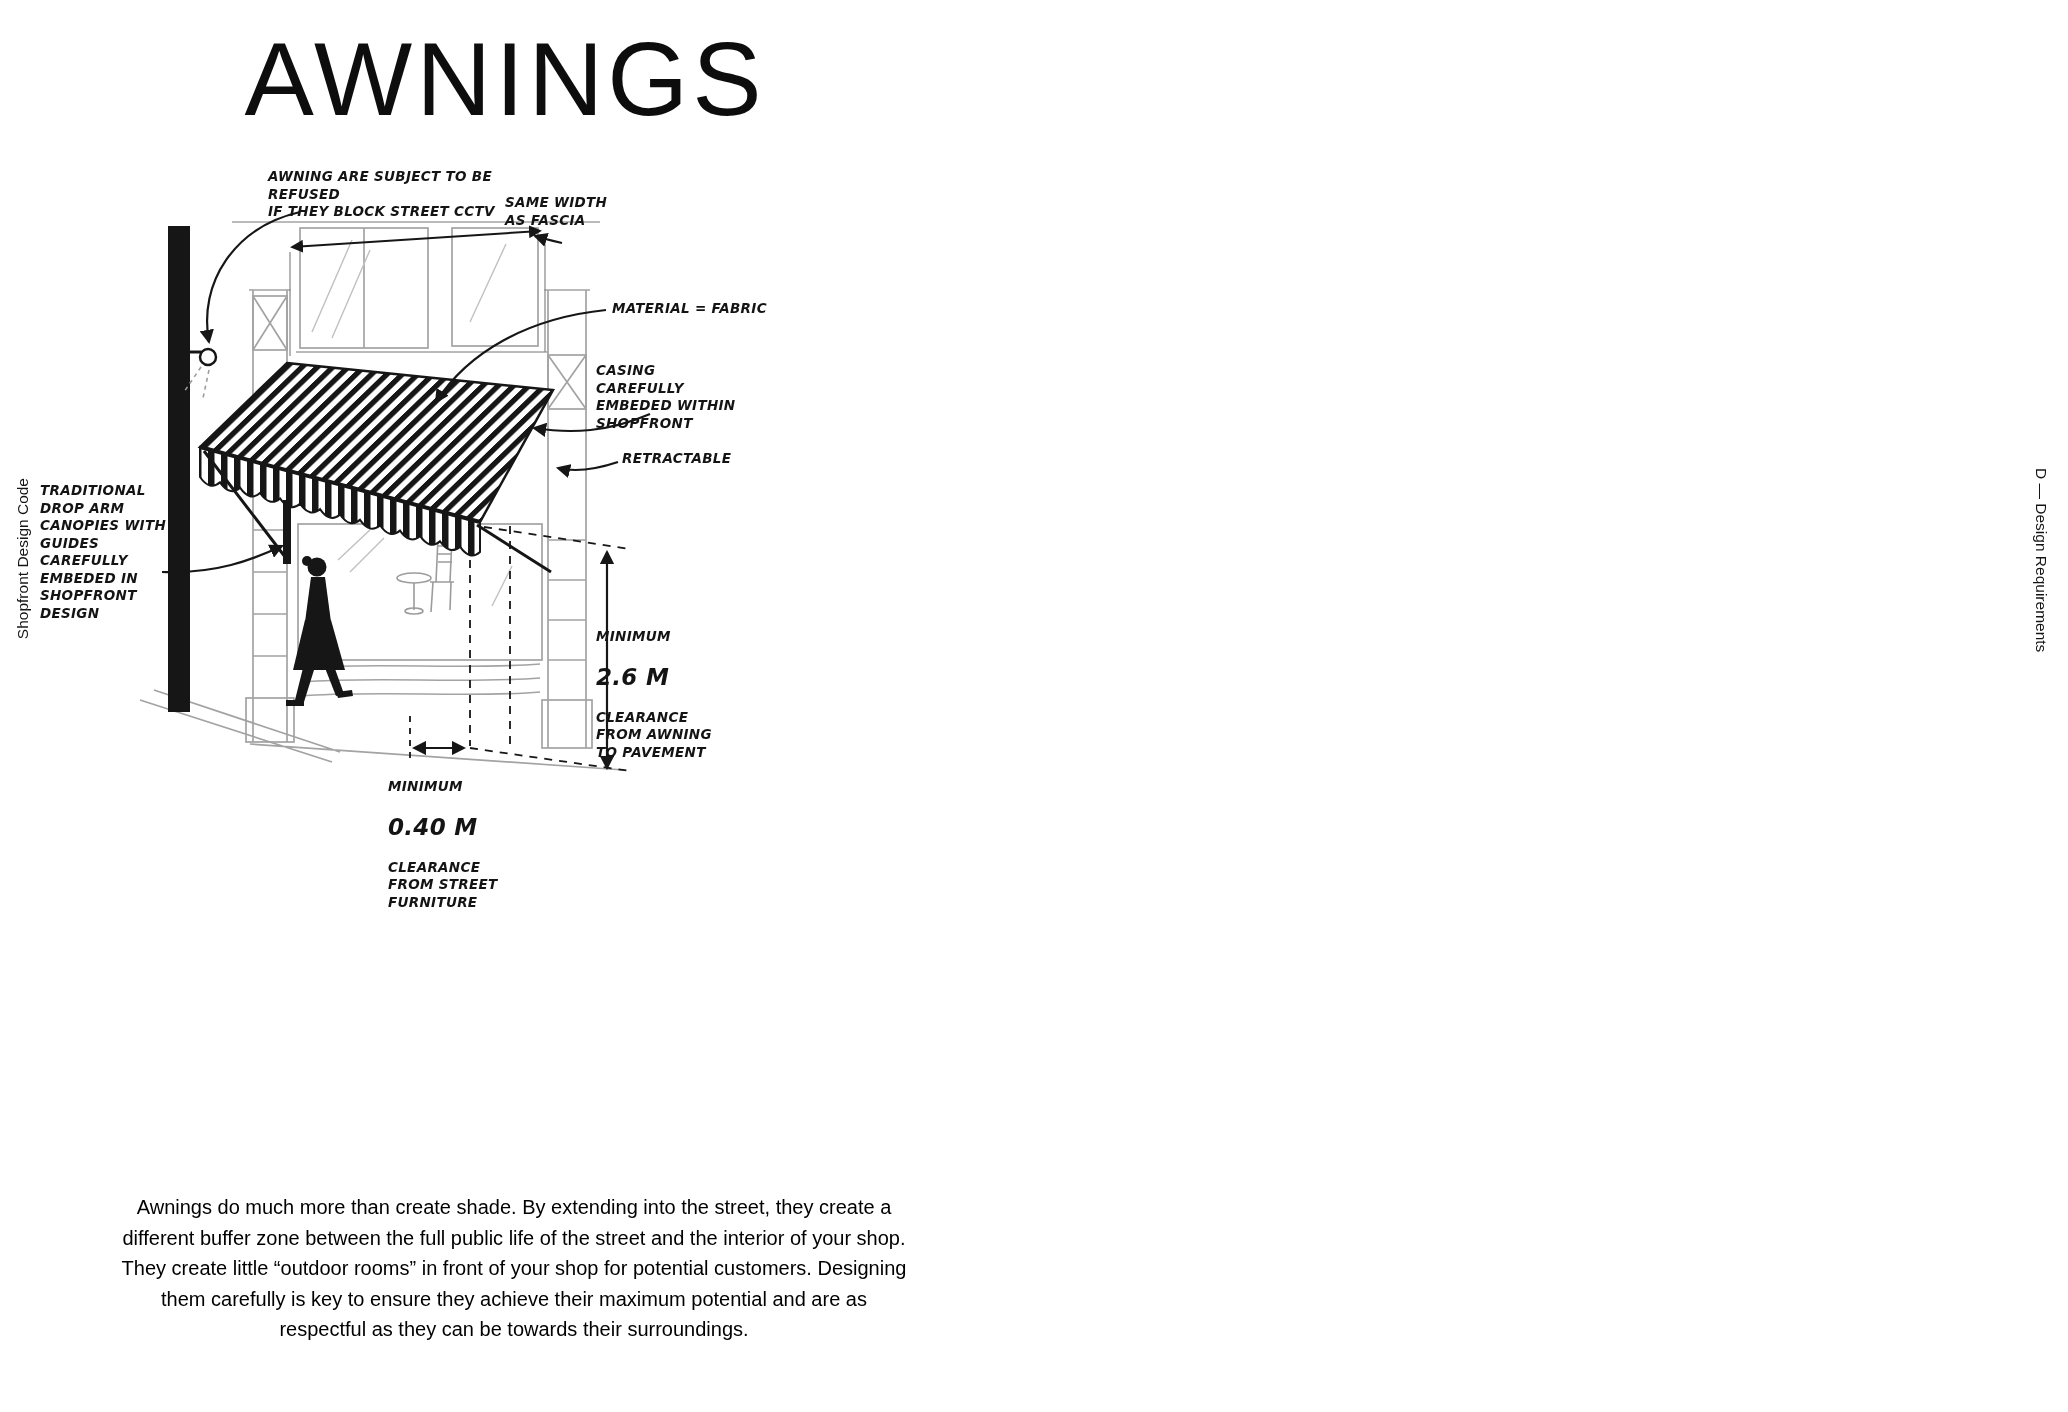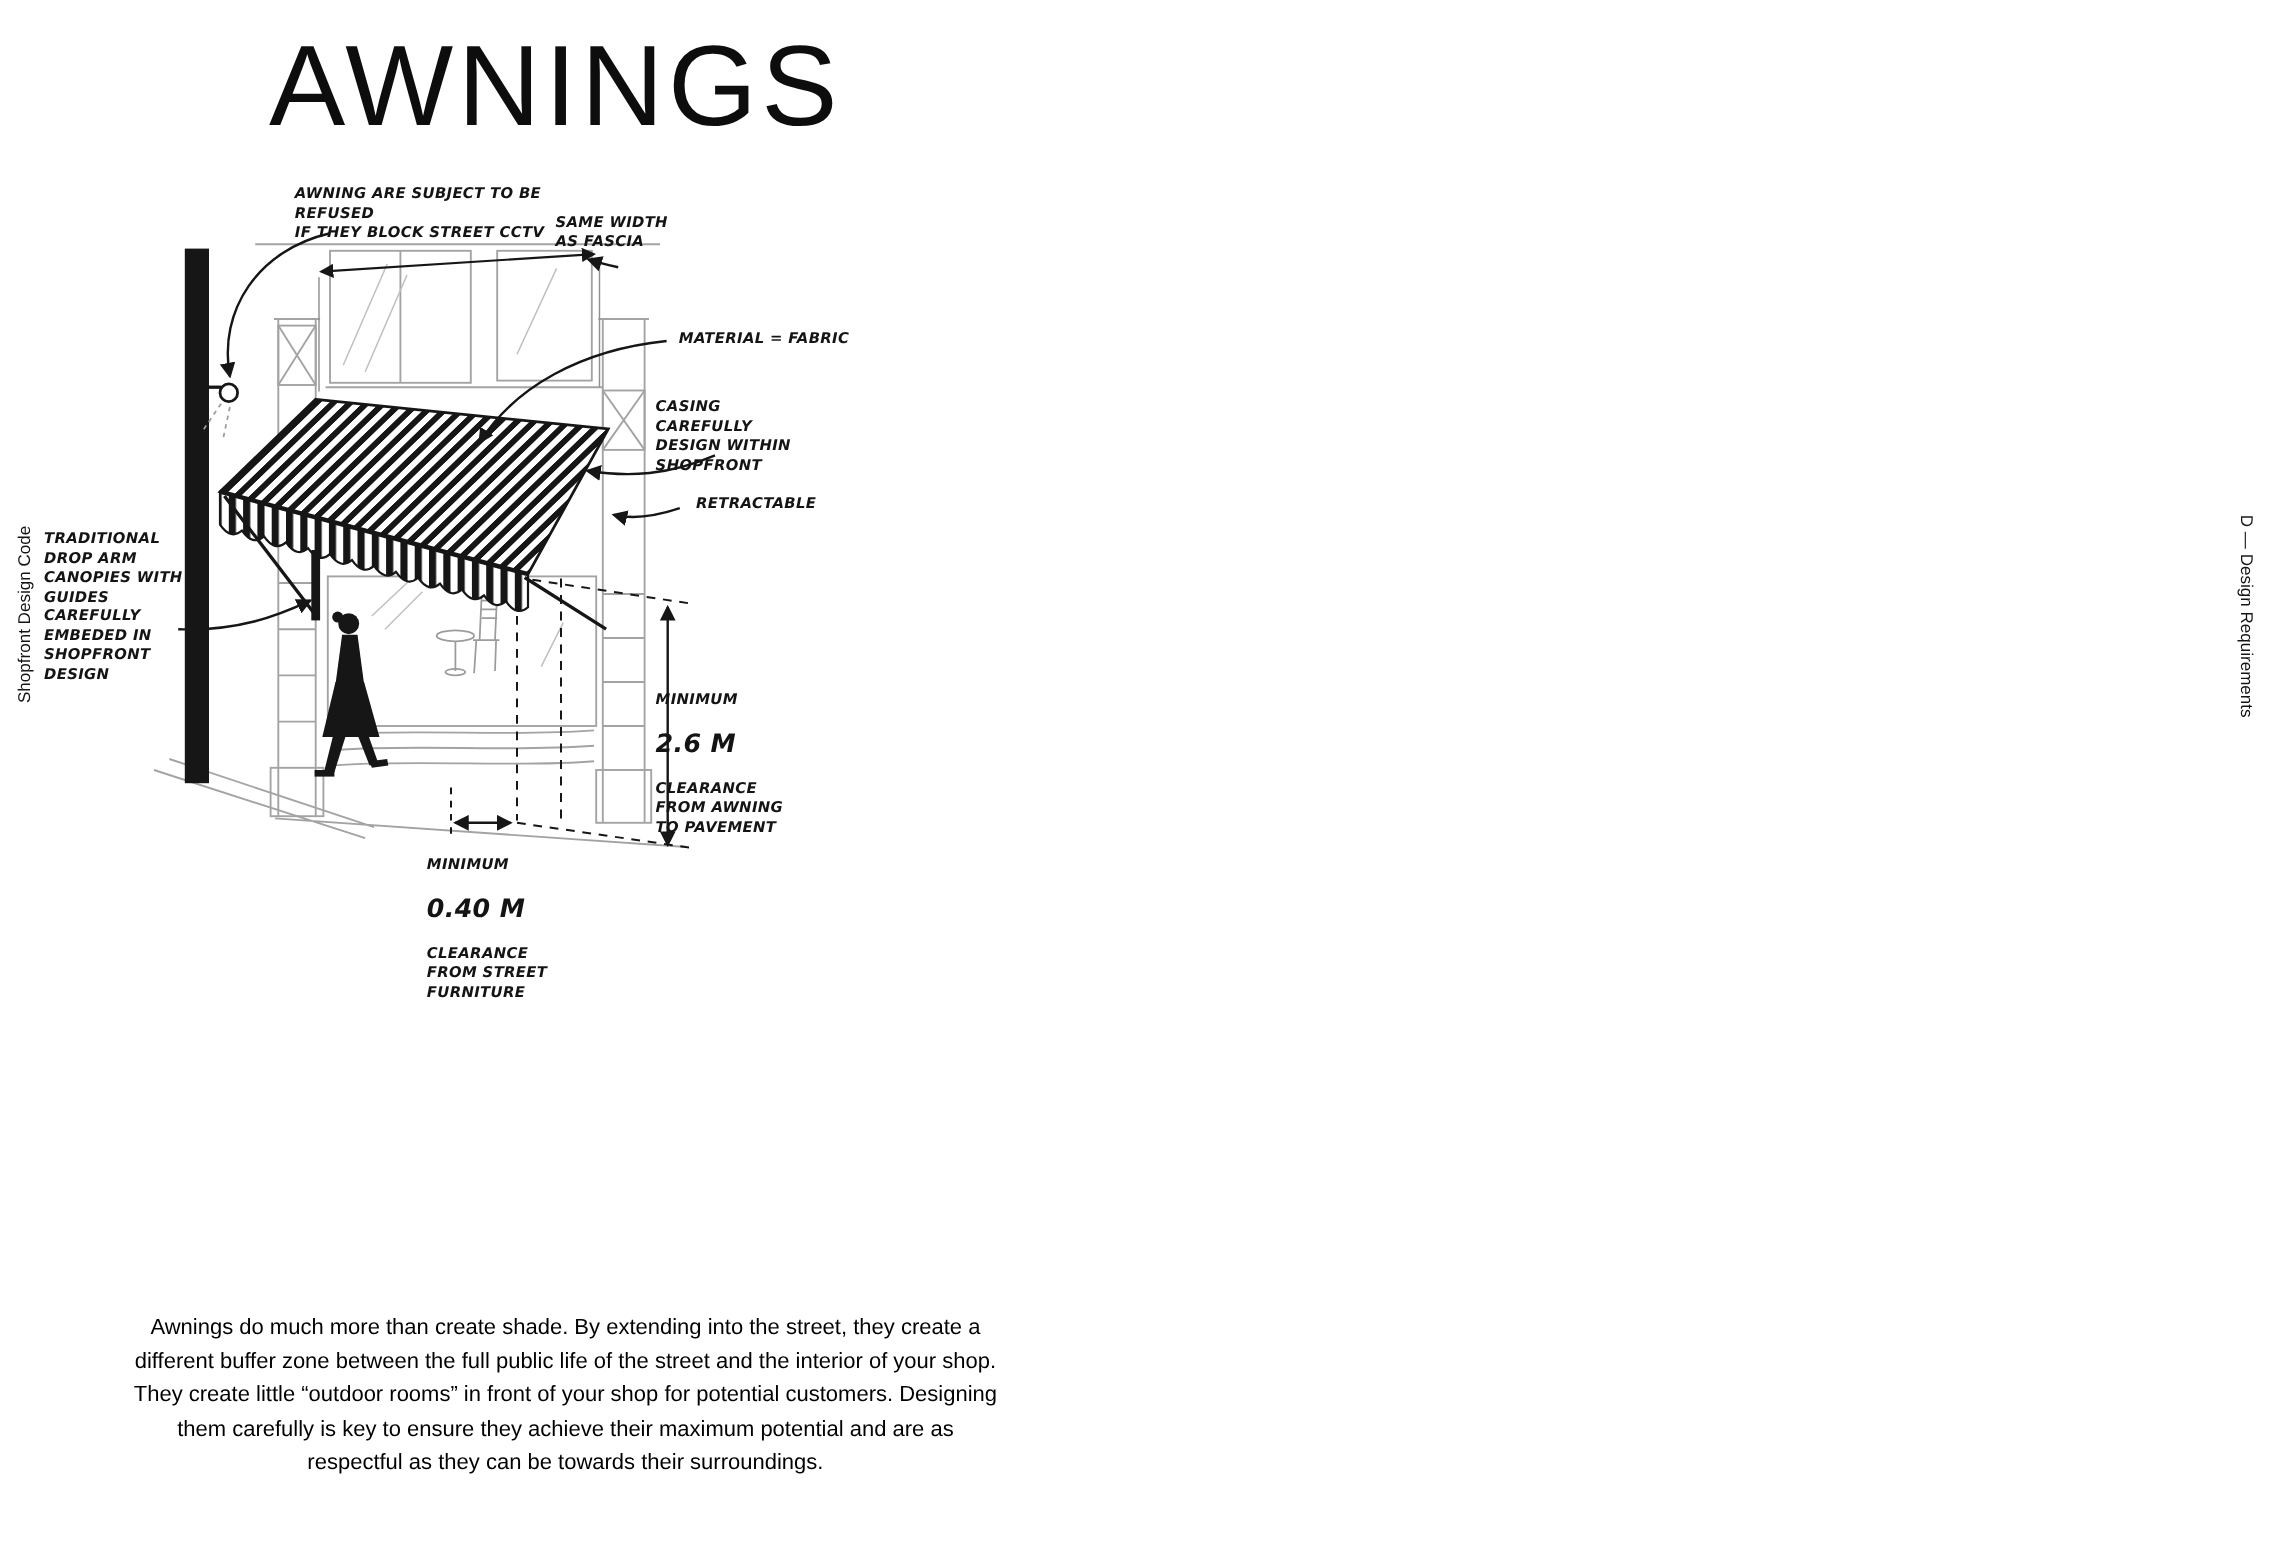--- a/index.html
+++ b/index.html
@@ -17,21 +17,21 @@
     position:absolute; left:0; top:20px; width:1010px; text-align:center;
     font-size:104px; font-weight:400; letter-spacing:4px; color:#0d0d0d;
   }
   #illustration { position:absolute; left:0; top:0; width:1034px; height:1412px; }
 
   .annot {
     position:absolute; font-family:"DejaVu Sans", sans-serif;
     font-weight:700; font-style:italic; font-size:13.5px; line-height:1.3;
     letter-spacing:.3px; text-align:left; white-space:pre-line; color:#141414;
   }
-  .annot.left-align { text-align:right; }
+  .annot.left-align { text-align:left; }
   .annot-big { font-size:23px; line-height:1.25; }
 
   #left-caption {
     position:absolute; left:118px; top:1192px; width:792px;
     text-align:center; font-size:20px; line-height:1.53; color:#000000;
   }
   .vert-label {
     position:absolute; font-size:15.5px; color:#141414; white-space:nowrap;
   }
   #left-vert  { left:14px;  top:478px; writing-mode:vertical-rl; transform:rotate(180deg); }
@@ -139,21 +139,21 @@
       <path d="M162,572 C216,574 252,560 282,546" marker-end="url(#ah)"></path>
     </g>
   </svg>
 
   <div class="annot" style="left:268px; top:168px; width:270px;">AWNING ARE SUBJECT TO BE REFUSED
 IF THEY BLOCK STREET CCTV</div>
   <div class="annot" style="left:505px; top:194px; width:118px;">SAME WIDTH
 AS FASCIA</div>
   <div class="annot left-align" style="left:612px; top:300px; width:160px;">MATERIAL = FABRIC</div>
   <div class="annot" style="left:596px; top:362px; width:140px;">CASING CAREFULLY
-DESIGN WITHIN
+EMBEDED WITHIN
 SHOPFRONT</div>
   <div class="annot left-align" style="left:622px; top:450px; width:120px;">RETRACTABLE</div>
   <div class="annot" style="left:40px; top:482px; width:148px;">TRADITIONAL
 DROP ARM
 CANOPIES WITH
 GUIDES CAREFULLY
 EMBEDED IN
 SHOPFRONT
 DESIGN</div>
 

